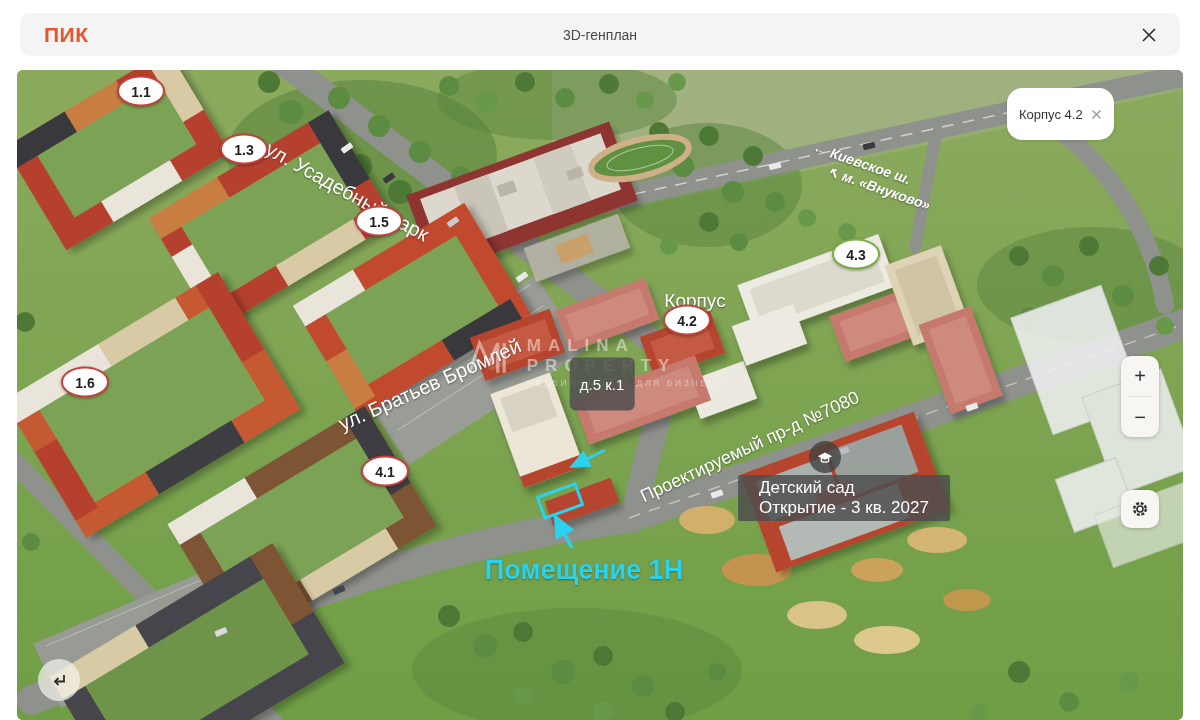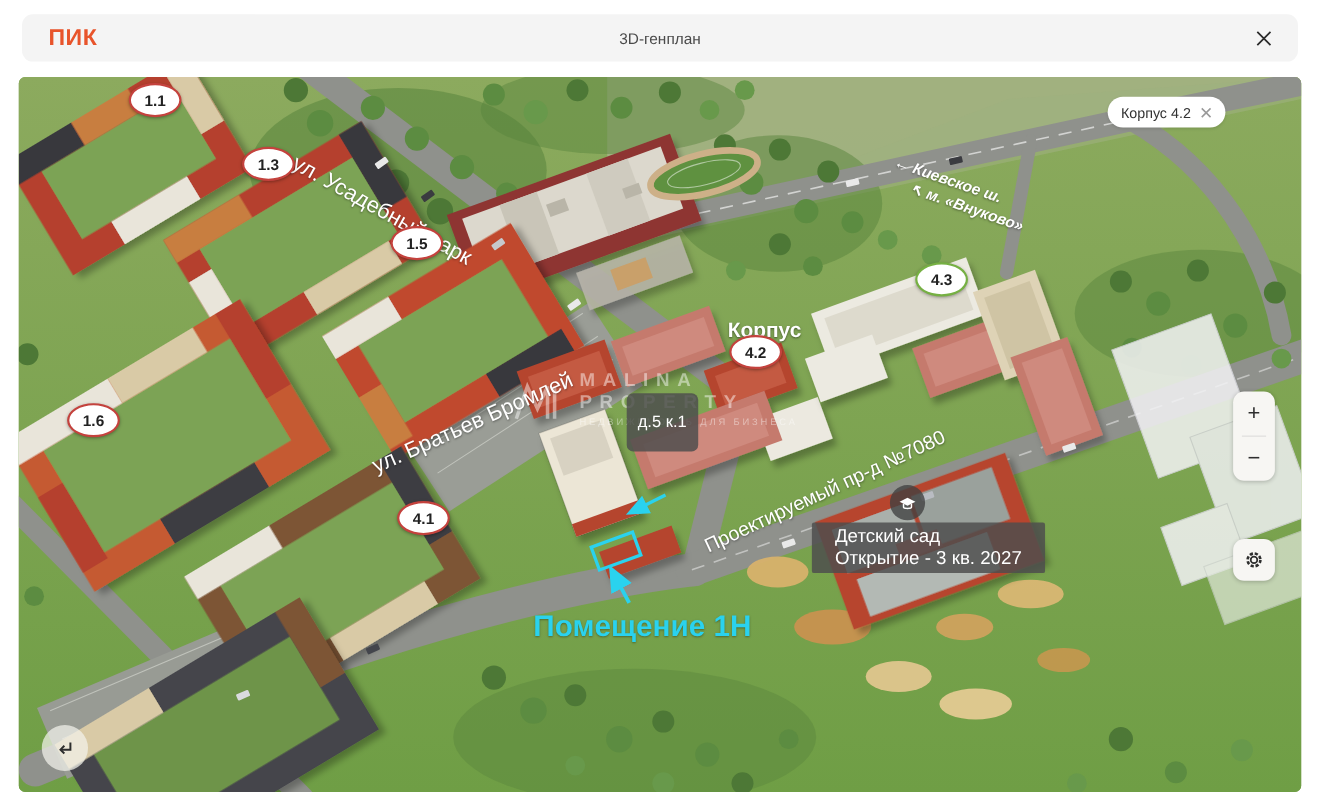--- a/index.html
+++ b/index.html
@@ -16,43 +16,43 @@
     border-radius:6px;overflow:hidden;}
   .scene{position:absolute;left:0;top:0;}
   .ovl{position:absolute;transform:translate(-50%,-50%);white-space:nowrap;}
   
   .badge{position:absolute;transform:translate(-50%,-50%);width:44px;height:27px;background:#fff;
     border:2px solid #C4423D;border-radius:50%;display:flex;align-items:center;justify-content:center;
     font-size:14px;font-weight:bold;color:#222;box-shadow:0 1px 3px rgba(0,0,0,.35);cursor:pointer;}
   .badge.green{border-color:#76B043;}
   
   .school-label{font-size:29px;color:#fff;text-shadow:0 1px 3px rgba(0,0,0,.45);}
-  .korpus-caption{font-size:19px;font-weight:700;color:#fff;text-shadow:0 1px 2px rgba(0,0,0,.5);}
+  .korpus-caption{font-size:19px;font-weight:400;color:#fff;text-shadow:0 1px 2px rgba(0,0,0,.5);}
   .street{color:#fff;text-shadow:0 1px 2px rgba(0,0,0,.4);font-weight:500;}
   .st-usad{left:330px;top:122px;transform:translate(-50%,-50%) rotate(29deg);font-size:20px;}
   .st-brom{left:413px;top:315px;transform:translate(-50%,-50%) rotate(-24deg);font-size:20px;}
   .st-proekt{left:733px;top:377px;transform:translate(-50%,-50%) rotate(-25deg);font-size:18px;}
   .st-kiev{left:845px;top:93px;transform:translate(-50%,-50%) rotate(19deg);font-size:14px;font-weight:bold;font-style:italic;}
   .st-vnuk{left:862px;top:118px;transform:translate(-50%,-50%) rotate(19deg);font-size:14px;font-weight:bold;font-style:italic;}
   .house-label{left:585px;top:314px;background:rgba(78,78,78,.84);color:#fff;font-size:15px;
     padding:18px 10px;border-radius:6px;}
   .premises-label{left:567px;top:500px;font-size:27px;font-weight:600;color:#2AD2EE;
     text-shadow:0 1px 2px rgba(0,0,0,.35);}
   .kgarten-tip{left:827px;top:428px;background:rgba(78,78,78,.84);color:#fff;font-size:17px;
     line-height:20px;padding:3px 21px;border-radius:2px;text-align:left;}
   .edu-pin{left:808px;top:387px;width:32px;height:32px;border-radius:50%;background:rgba(64,64,64,.78);
     display:flex;align-items:center;justify-content:center;}
   
-  .watermark{left:578px;top:292px;display:flex;align-items:flex-end;gap:18px;opacity:.85;pointer-events:none;}
+  .watermark{left:578px;top:292px;display:flex;align-items:flex-start;gap:18px;opacity:.85;pointer-events:none;}
   .wm-lines{display:flex;flex-direction:column;align-items:flex-start;}
   .wm-big{font-size:17px;font-weight:bold;letter-spacing:7px;color:rgba(255,255,255,.55);line-height:20px;}
   .wm-small{font-size:8.5px;letter-spacing:2.6px;color:rgba(255,255,255,.5);margin-top:2px;}
   
   .chip{position:absolute;left:990px;top:18px;height:28px;background:#fff;border-radius:15px;
-    display:flex;align-items:center;gap:8px;padding:0 12px;font-size:13px;color:#333;
+    display:flex;align-items:center;gap:8px;padding:12px 12px;font-size:13px;color:#333;
     box-shadow:0 1px 3px rgba(0,0,0,.12);cursor:pointer;}
   
   .zoom-ctl{position:absolute;left:1104px;top:286px;width:38px;background:#f7f6f3;border-radius:10px;
     box-shadow:0 1px 4px rgba(0,0,0,.22);display:flex;flex-direction:column;}
   .zoom-ctl button{width:38px;height:40px;background:none;border:none;font-size:20px;color:#2e2e2e;
     cursor:pointer;font-family:inherit;}
   .zoom-div{height:1px;background:#ddddda;margin:0 8px;}
   .gear-btn{position:absolute;left:1104px;top:420px;width:38px;height:38px;background:#f7f6f3;
     border-radius:10px;box-shadow:0 1px 4px rgba(0,0,0,.22);display:flex;align-items:center;
     justify-content:center;border:none;cursor:pointer;}

